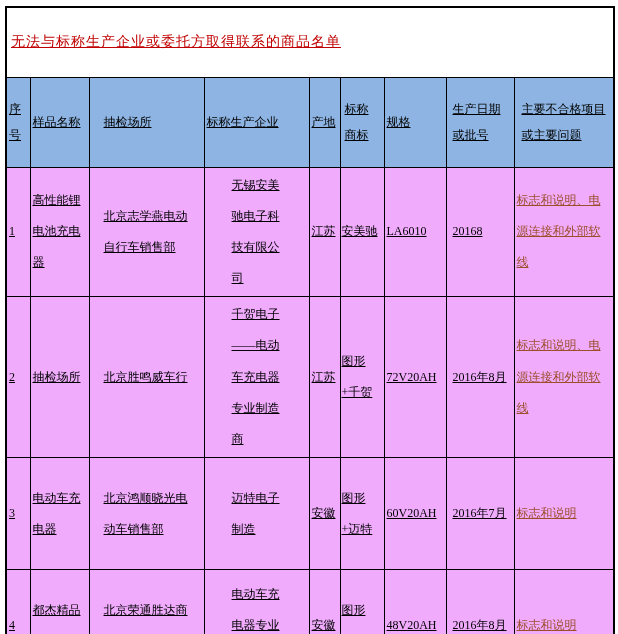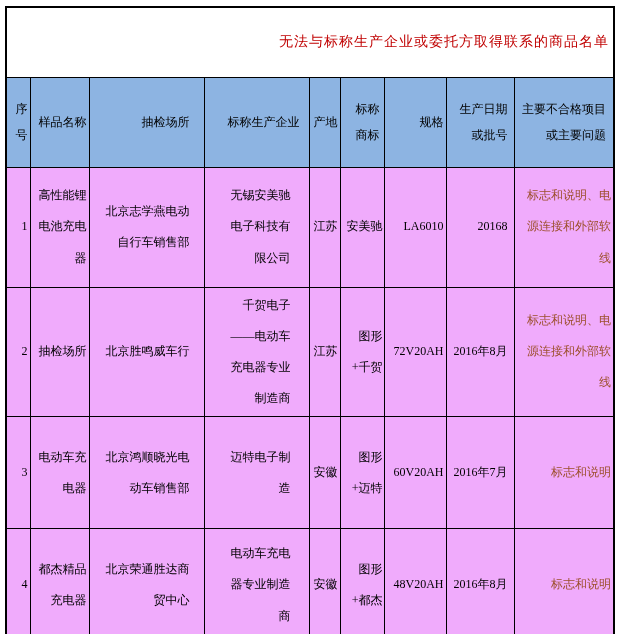--- a/index.html
+++ b/index.html
@@ -13,56 +13,57 @@
   }
   table#main-table{
     position:absolute;left:5px;top:6px;
     width:608px;
     border-collapse:collapse;
     table-layout:fixed;
     border:2px solid var(--border,#000);
   }
   #main-table th,#main-table td{
     border:1px solid var(--border,#000);
-    text-align:right;
+    text-align:left;
     vertical-align:middle;
     font-weight:normal;
     word-break:break-all;
     overflow:hidden;
+    text-decoration:underline;
   }
   
   tr.title-row{height:70px;}
   tr.title-row th{
     font-size:14px;
     color:var(--title-color,#c00000);
     letter-spacing:1px;
     padding:0 4px;
   }
   
   tr.header-row{height:90px;}
   tr.header-row th{
     background:var(--header-bg,#8db4e2);
     font-size:12px;
     line-height:2.2;
     padding:2px;
   }
   tr.header-row th:nth-child(3){padding:0 14px;}
-  tr.header-row th:nth-child(4){padding:2px 9px;}
+  tr.header-row th:nth-child(4){padding:2px 2px;}
   tr.header-row th:nth-child(6){padding:2px 4px;}
   tr.header-row th:nth-child(8){padding:2px 6px;}
   tr.header-row th:nth-child(9){padding:2px 7px;margin-top:16px;}
   
   #main-table td{
     font-size:12px;
     line-height:2.6;
     padding:2px;
     background:#f0abfc;
   }
   #main-table td:nth-child(3){padding:2px 14px;margin-top:20px;}
-  #main-table td:nth-child(4){padding:2px 18px;}
+  #main-table td:nth-child(4){padding:2px 27px;}
   #main-table td:nth-child(6){padding:2px 1px;}
   #main-table td:nth-child(8){padding:2px 6px;}
   #main-table td:nth-child(9){padding:2px 2px;color:var(--problem-color,#9c4f2b);}
   tbody tr:nth-child(1){height:120px;}
   tbody tr:nth-child(2){height:118px;}
   tbody tr:nth-child(3){height:112px;}
   tbody tr:nth-child(4){height:113px;}
 </style>
 </head>
 <body>

